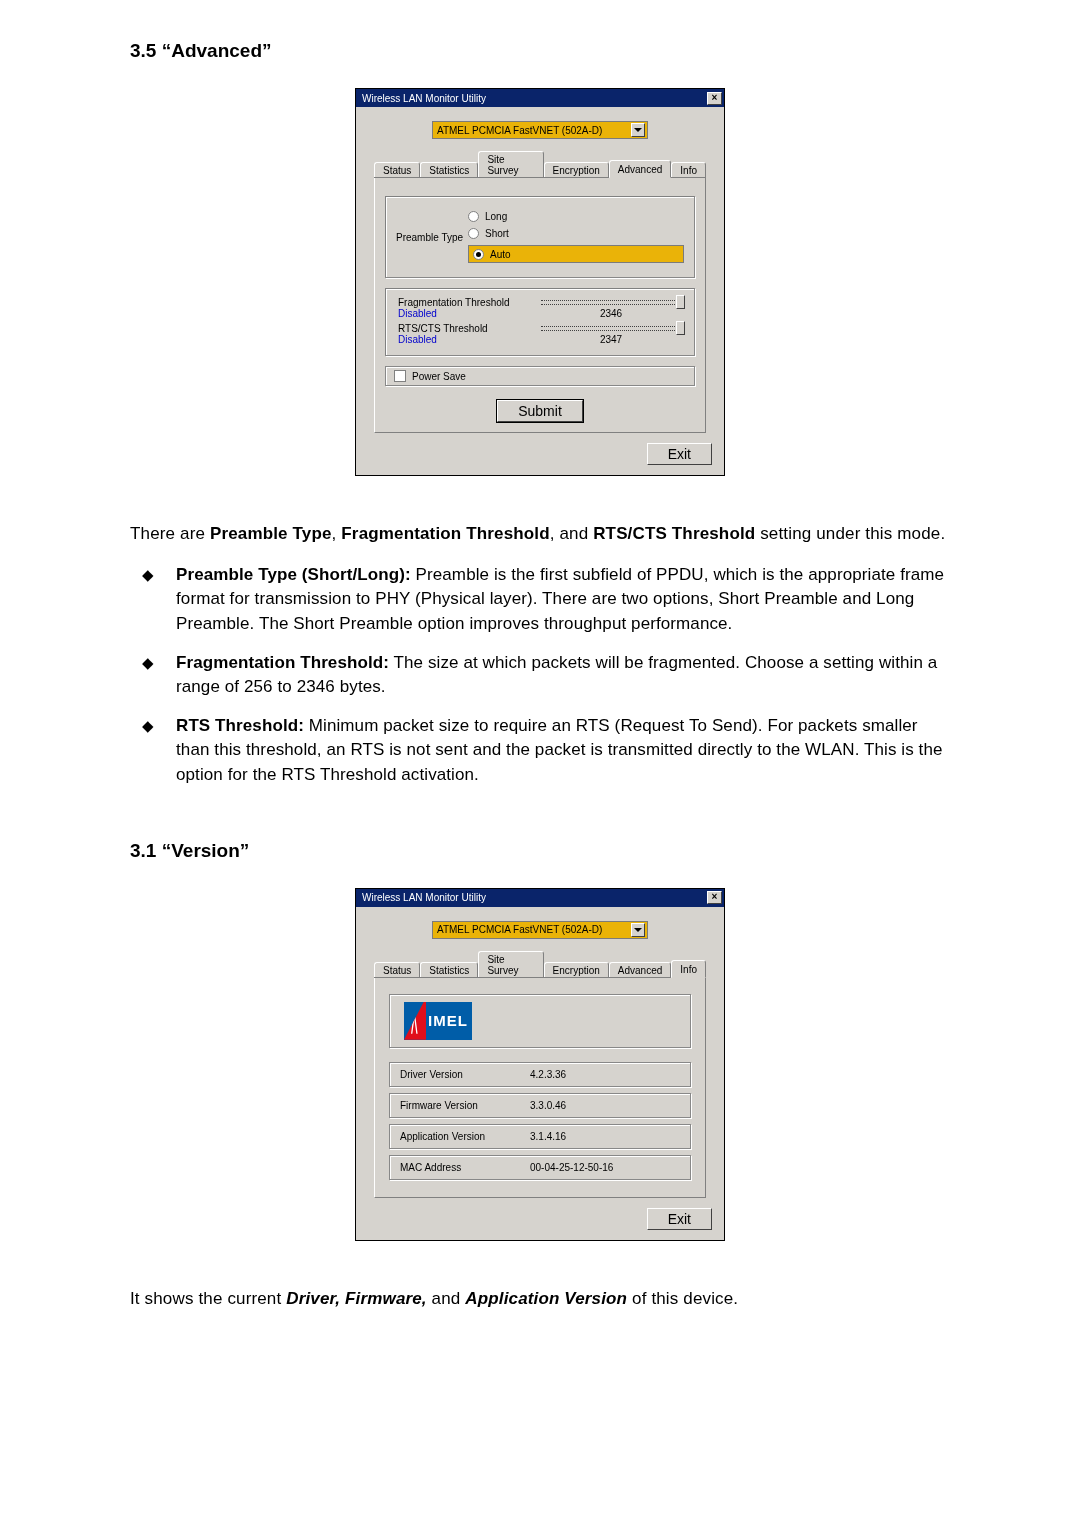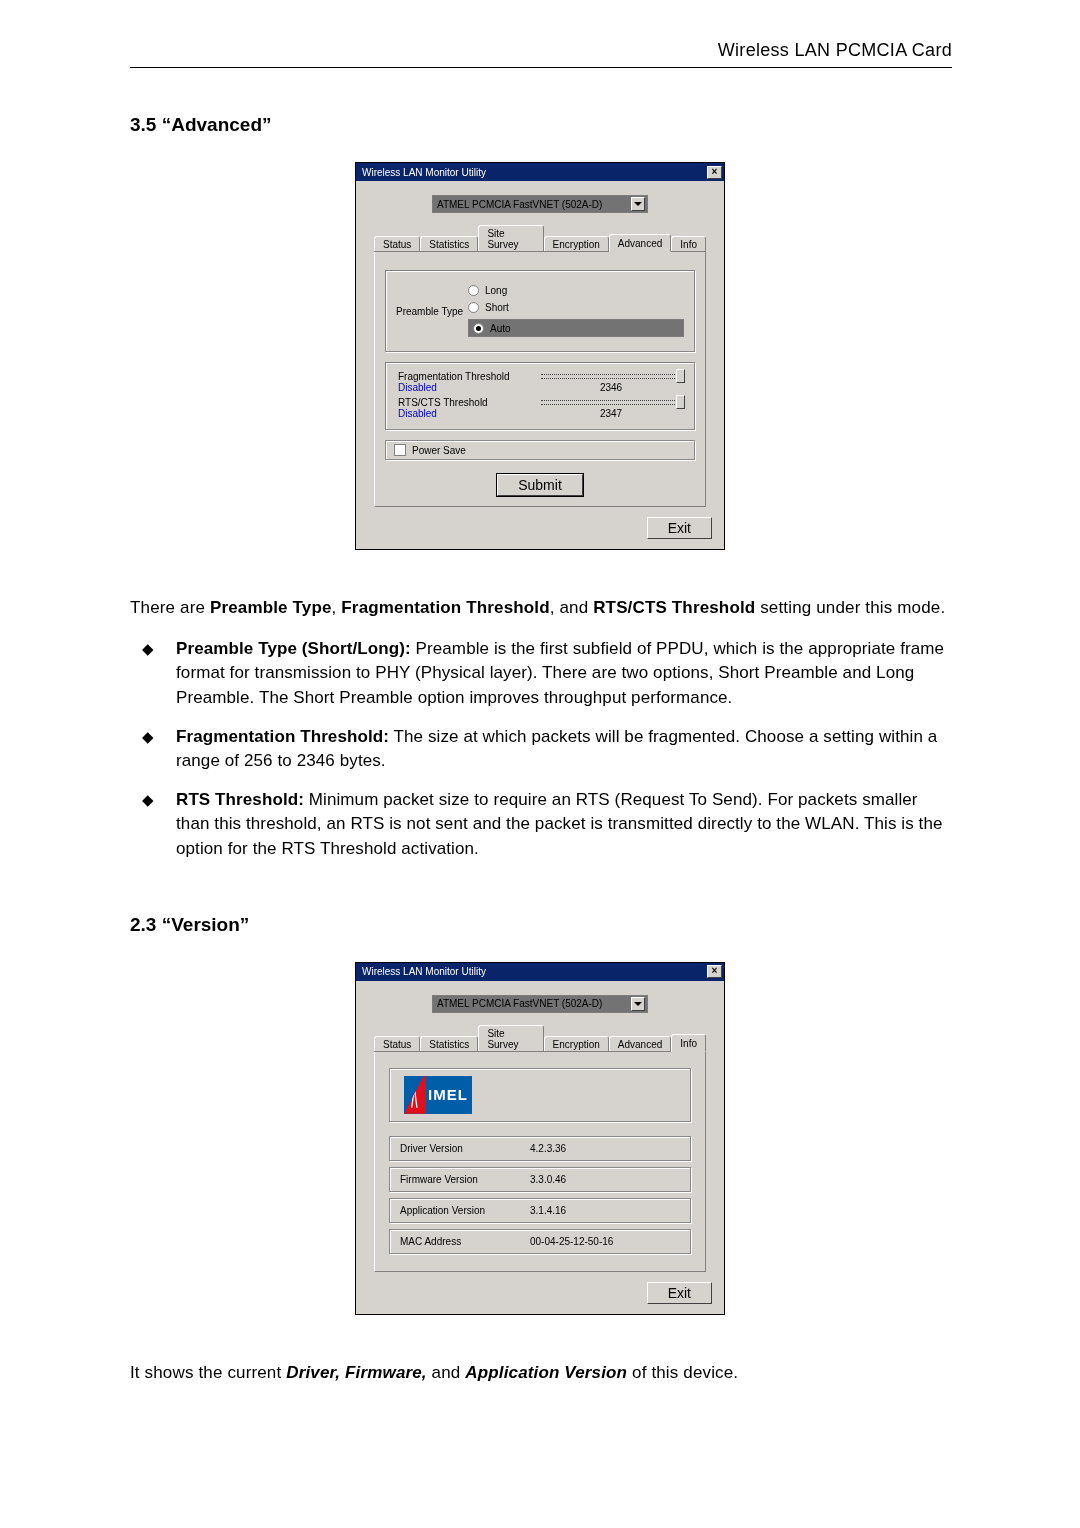--- a/index.html
+++ b/index.html
@@ -69,21 +69,21 @@
     color: #000;
   }
   .dlg-body {
     padding: 10px 12px 10px 12px;
   }
   .selbar {
     display: flex; justify-content: center; margin: 4px 0 12px 0;
   }
   .sel {
     display: inline-flex; align-items: center;
-    background: #737373; border: 1px solid #7b7b7b;
+    background: #eab308; border: 1px solid #7b7b7b;
     height: 18px; width: 216px; padding: 0 2px 0 4px;
   }
   .sel span { flex: 1; font-size: 10px; }
   .sel-btn {
     width: 14px; height: 14px;
     background: #d6d3ce;
     border-top: 1px solid #fff; border-left: 1px solid #fff;
     border-right: 1px solid #404040; border-bottom: 1px solid #404040;
     display: flex; align-items: center; justify-content: center;
   }
@@ -253,21 +253,20 @@
     content: "◆";
     position: absolute;
     left: 6px; top: 1px;
     font-size: 15px;
   }
 </style>
 </head>
 <body>
 
 <div class="page">
-  <div class="top-header">Wireless LAN PCMCIA Card</div>
 
   <div class="sect-head">3.5  “Advanced”</div>
 
   <div class="figure-wrap">
     <div class="dlg">
       <div class="dlg-title">
         <span>Wireless LAN Monitor Utility</span>
         <div class="close-btn">×</div>
       </div>
       <div class="dlg-body">
@@ -355,21 +354,21 @@
       <b>Preamble Type (Short/Long):</b><span> Preamble is the first subfield of PPDU, which is the appropriate frame format for transmission to PHY (Physical layer). There are two options, Short Preamble and Long Preamble. The Short Preamble option improves throughput performance.</span>
     </li>
     <li>
       <b>Fragmentation Threshold:</b><span> The size at which packets will be fragmented. Choose a setting within a range of 256 to 2346 bytes.</span>
     </li>
     <li>
       <b>RTS Threshold:</b><span> Minimum packet size to require an RTS (Request To Send). For packets smaller than this threshold, an RTS is not sent and the packet is transmitted directly to the WLAN. This is the option for the RTS Threshold activation.</span>
     </li>
   </ul>
 
-  <div class="sect-head">2.3  “Version”</div>
+  <div class="sect-head">3.1  “Version”</div>
 
   <div class="figure-wrap">
     <div class="dlg">
       <div class="dlg-title">
         <span>Wireless LAN Monitor Utility</span>
         <div class="close-btn">×</div>
       </div>
       <div class="dlg-body">
         <div class="selbar">
           <div class="sel">

